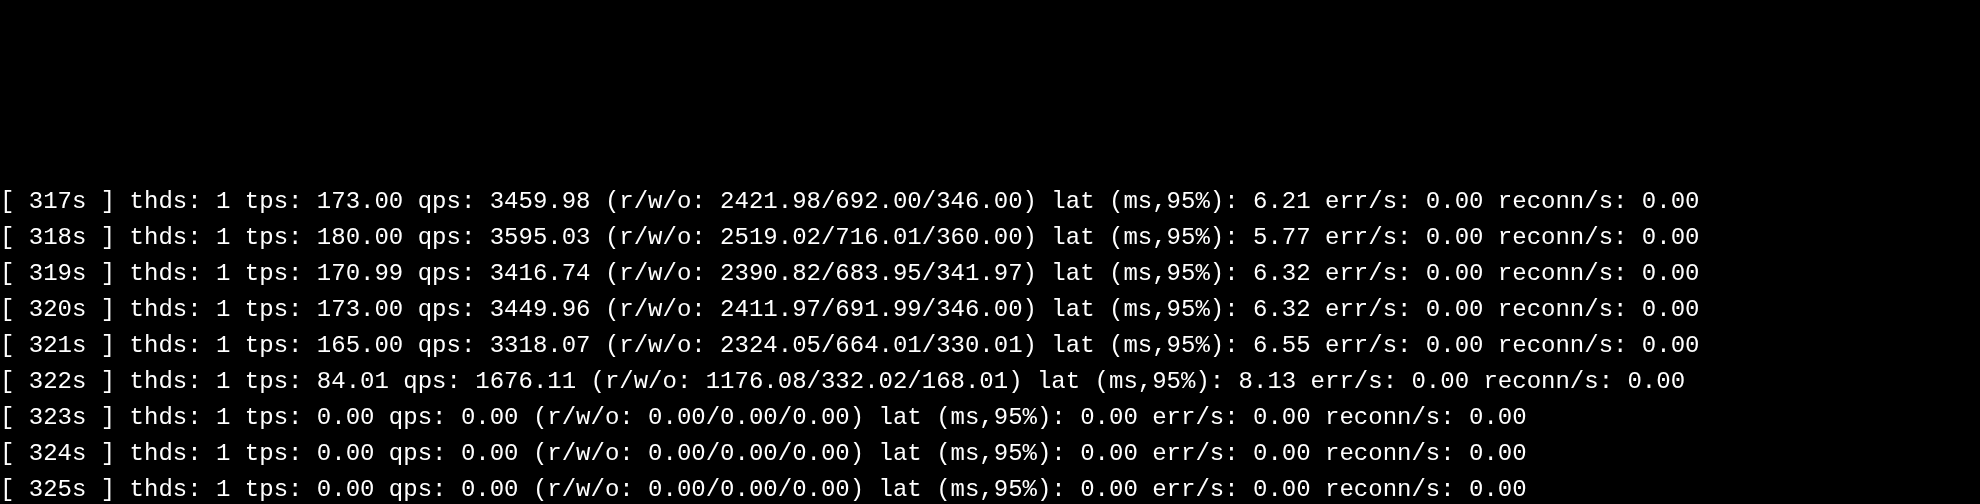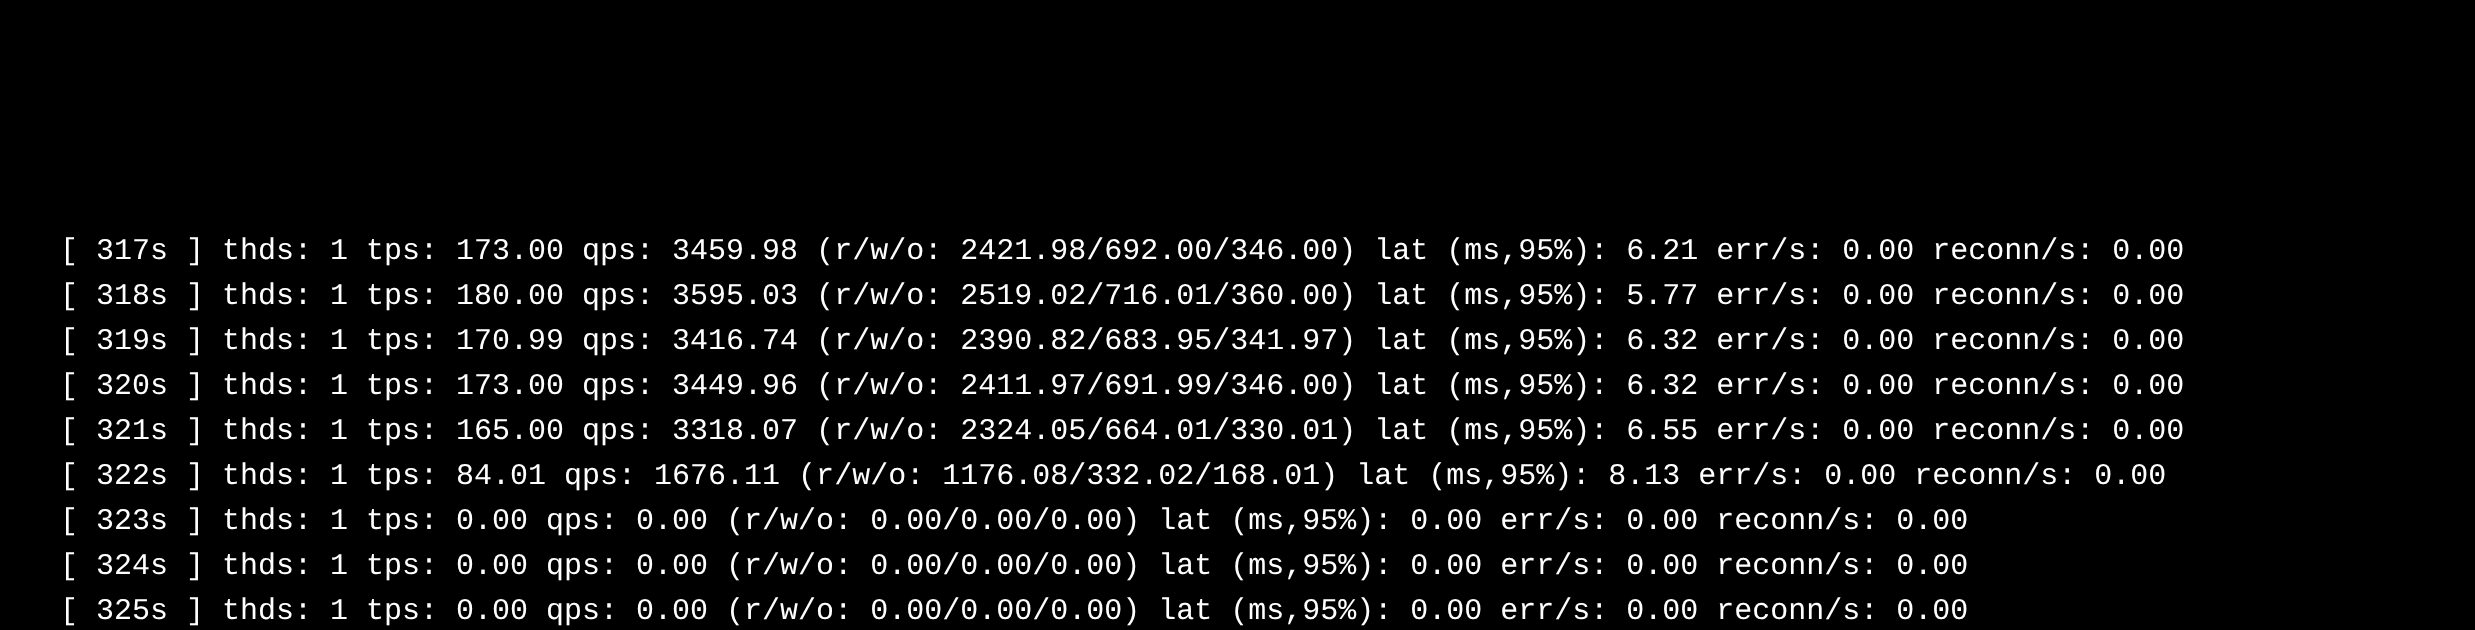--- a/index.html
+++ b/index.html
@@ -13,21 +13,20 @@
       white-space: pre;
       overflow: hidden;
       width: 1980px;
       height: 504px;
     }
     .terminal {
       padding: 4px 0 0 0;
     }
     .row {
       display: block;
-      padding-left: 48px;
     }
   </style>
 </head>
 <body>
 
 
 
 <div class="terminal" id="terminal"><span class="row">[ 317s ] thds: 1 tps: 173.00 qps: 3459.98 (r/w/o: 2421.98/692.00/346.00) lat (ms,95%): 6.21 err/s: 0.00 reconn/s: 0.00</span><span class="row">[ 318s ] thds: 1 tps: 180.00 qps: 3595.03 (r/w/o: 2519.02/716.01/360.00) lat (ms,95%): 5.77 err/s: 0.00 reconn/s: 0.00</span><span class="row">[ 319s ] thds: 1 tps: 170.99 qps: 3416.74 (r/w/o: 2390.82/683.95/341.97) lat (ms,95%): 6.32 err/s: 0.00 reconn/s: 0.00</span><span class="row">[ 320s ] thds: 1 tps: 173.00 qps: 3449.96 (r/w/o: 2411.97/691.99/346.00) lat (ms,95%): 6.32 err/s: 0.00 reconn/s: 0.00</span><span class="row">[ 321s ] thds: 1 tps: 165.00 qps: 3318.07 (r/w/o: 2324.05/664.01/330.01) lat (ms,95%): 6.55 err/s: 0.00 reconn/s: 0.00</span><span class="row">[ 322s ] thds: 1 tps: 84.01 qps: 1676.11 (r/w/o: 1176.08/332.02/168.01) lat (ms,95%): 8.13 err/s: 0.00 reconn/s: 0.00</span><span class="row">[ 323s ] thds: 1 tps: 0.00 qps: 0.00 (r/w/o: 0.00/0.00/0.00) lat (ms,95%): 0.00 err/s: 0.00 reconn/s: 0.00</span><span class="row">[ 324s ] thds: 1 tps: 0.00 qps: 0.00 (r/w/o: 0.00/0.00/0.00) lat (ms,95%): 0.00 err/s: 0.00 reconn/s: 0.00</span><span class="row">[ 325s ] thds: 1 tps: 0.00 qps: 0.00 (r/w/o: 0.00/0.00/0.00) lat (ms,95%): 0.00 err/s: 0.00 reconn/s: 0.00</span></div>
 
 

